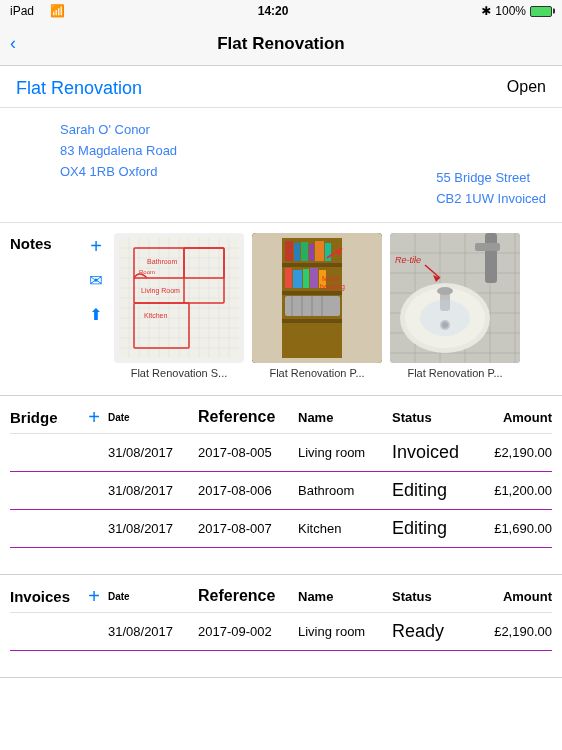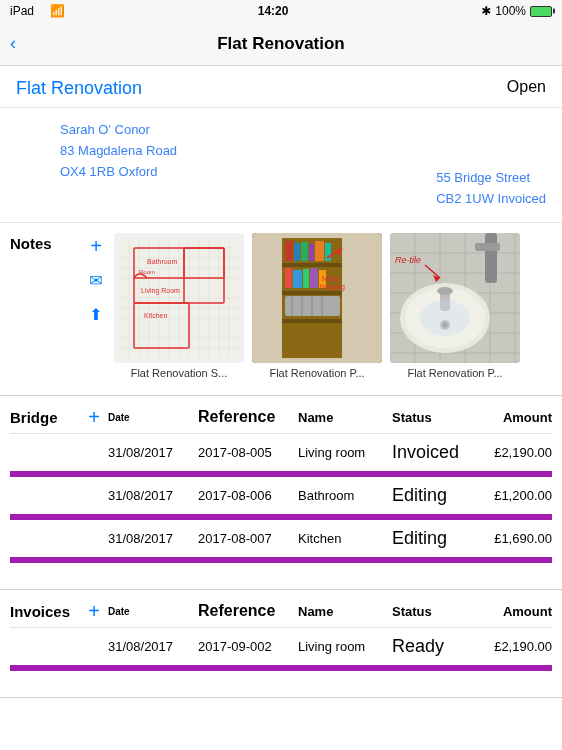--- a/index.html
+++ b/index.html
@@ -207,21 +207,21 @@
     .col-date { min-width: 90px; font-size: 10px; font-weight: 600; }
     .col-ref { min-width: 100px; font-size: 16px; font-weight: 700; }
     .col-name { flex: 1; font-size: 13px; font-weight: 600; }
     .col-status { min-width: 80px; font-size: 13px; font-weight: 600; }
     .col-amount { min-width: 80px; font-size: 13px; font-weight: 600; text-align: right; }
 
     .table-row-data {
       display: flex;
       align-items: center;
       padding: 8px 0;
-      border-bottom: 6px solid #a21caf;
+      border-bottom: 1px solid #a21caf;
     }
     .row-spacer { min-width: 98px; } 
     .cell-date { min-width: 90px; font-size: 13px; }
     .cell-ref { min-width: 100px; font-size: 13px; }
     .cell-name { flex: 1; font-size: 13px; }
     .cell-status { min-width: 80px; font-size: 18px; }
     .cell-amount { min-width: 80px; font-size: 13px; text-align: right; }
 
     .section-separator {
       height: 20px;

